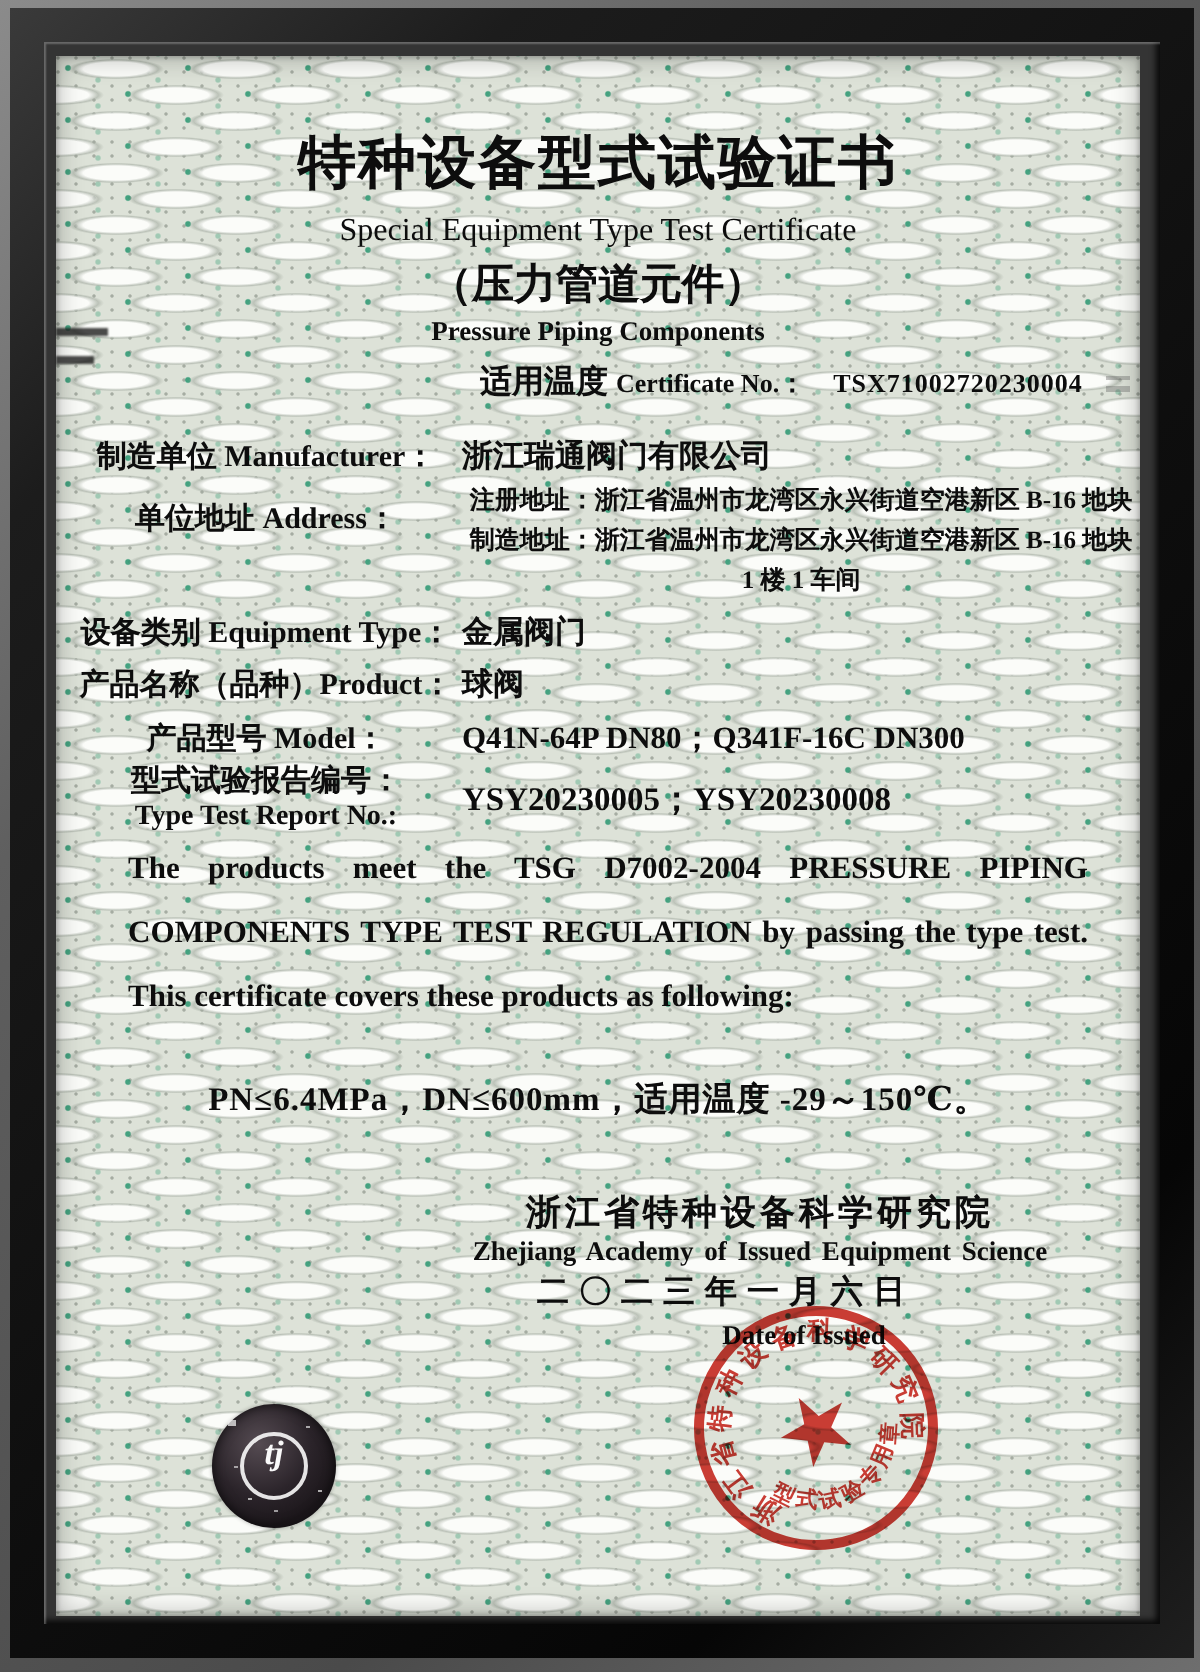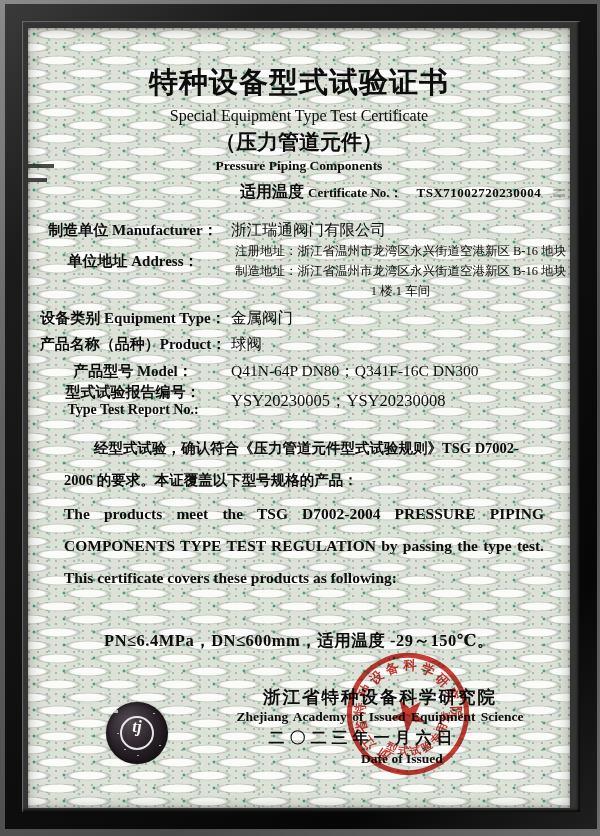--- a/index.html
+++ b/index.html
@@ -46,27 +46,27 @@
   .certno-cn{font-size:16px;font-weight:bold;}
   .certno-en{font-size:13px;font-weight:bold;}
   .certno-val{font-size:13px;font-weight:bold;letter-spacing:.5px;margin-left:10px;}
   .faint-mark{display:inline-block;width:12px;height:8px;margin-left:8px;opacity:.35;
     background:linear-gradient(#555 2px,transparent 2px,transparent 5px,#555 5px);vertical-align:middle;}
   .fields{margin:14px 0 0 7px;}
   .frow{display:flex;align-items:flex-start;text-align:center;}
   .flabel{width:196px;flex:none;font-size:15px;font-weight:bold;line-height:22px;}
   .flabel .l2{font-size:14px;line-height:17px;}
   .flabel.two{line-height:17px;}
-  .fvalue{font-size:15.5px;font-weight:normal;line-height:22px;}
+  .fvalue{font-size:15.5px;font-weight:bold;line-height:22px;}
   .fvalue.small{font-size:12.5px;line-height:20px;}
   .fvalue.rep{font-size:16.5px;padding-top:6px;}
   .mt6{margin-top:6px}.mt4{margin-top:4px}.mt5{margin-top:5px}.mt2{margin-top:2px}
   .para-cn{margin:14px 26px 0 36px;font-size:14.5px;font-weight:bold;line-height:32px;text-indent:30px;}
   .para-en{margin:2px 26px 0 36px;font-size:15.5px;font-weight:bold;line-height:32px;text-align:justify;}
-  .spec{margin-top:36px;text-align:center;font-size:16.5px;font-weight:bold;letter-spacing:.5px;}
+  .spec{margin-top:24px;text-align:center;font-size:16.5px;font-weight:bold;letter-spacing:.5px;}
   .issuer{margin:34px 0 0 176px;width:352px;text-align:center;}
   .issuer-cn{font-size:17.5px;font-weight:bold;letter-spacing:2px;line-height:22px;}
   .issuer-en{font-size:13.5px;font-weight:bold;line-height:18px;word-spacing:2px;}
   .issue-date{font-size:16px;font-weight:bold;letter-spacing:5px;line-height:24px;margin-right:34px;}
   .date-label{font-size:13.5px;font-weight:bold;line-height:18px;margin-left:44px;}
   
   .seal{position:absolute;left:310px;top:616px;width:140px;height:140px;
     transform:rotate(-30deg);opacity:.9;mix-blend-mode:multiply;}
   .seal-ring{position:absolute;inset:9px;border:5px solid #c8271f;border-radius:50%;}
   .seal-star{position:absolute;left:0;top:0;width:140px;height:140px;display:flex;
@@ -144,21 +144,20 @@
       </div>
       <div class="frow mt2">
         <div class="flabel two">
           <div>型式试验报告编号：</div>
           <div class="l2">Type Test Report No.:</div>
         </div>
         <div class="fvalue rep">YSY20230005；YSY20230008</div>
       </div>
     </div>
 
-    <div class="para-cn">经型式试验，确认符合《压力管道元件型式试验规则》TSG D7002-2006 的要求。本证覆盖以下型号规格的产品：</div>
     <div class="para-en">The products meet the TSG D7002-2004 PRESSURE PIPING COMPONENTS TYPE TEST REGULATION by passing the type test. This certificate covers these products as following:</div>
 
     <div class="spec">PN≤6.4MPa，DN≤600mm，适用温度 -29～150℃。</div>
 
     <div class="issuer">
       <div class="issuer-cn">浙江省特种设备科学研究院</div>
       <div class="issuer-en">Zhejiang Academy of Issued Equipment Science</div>
       <div class="issue-date">二〇二三年一月六日</div>
       <div class="date-label">Date of Issued</div>
     </div>

